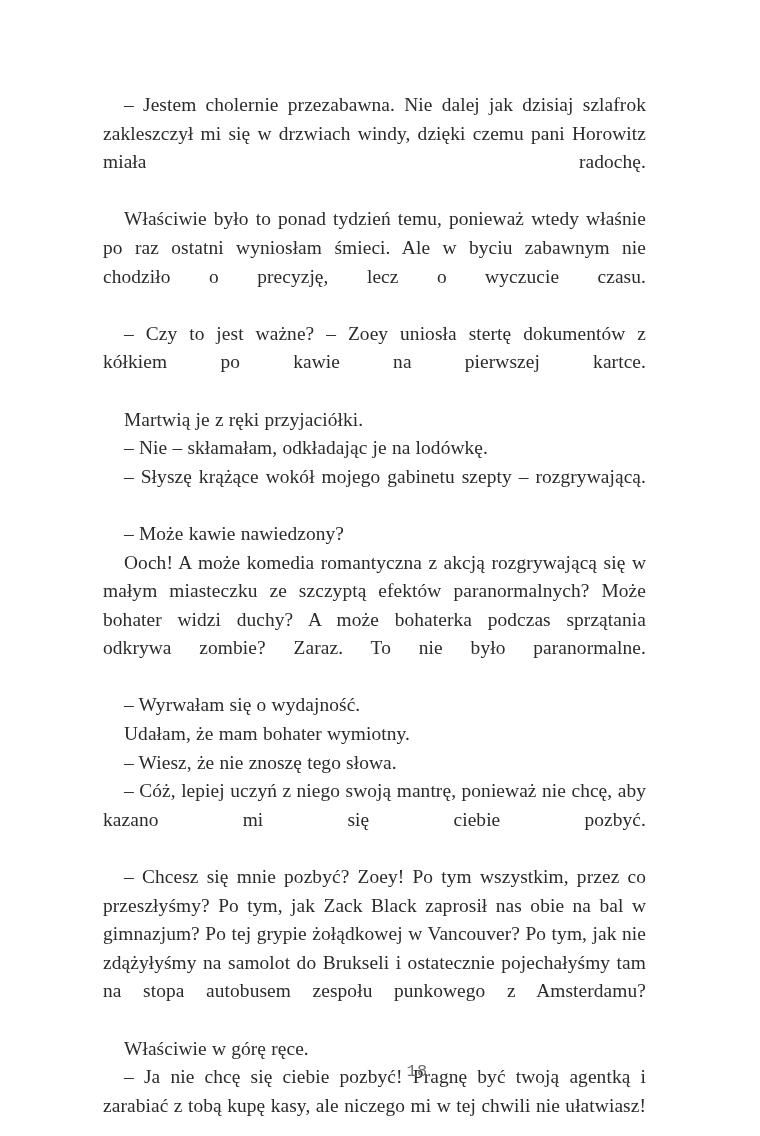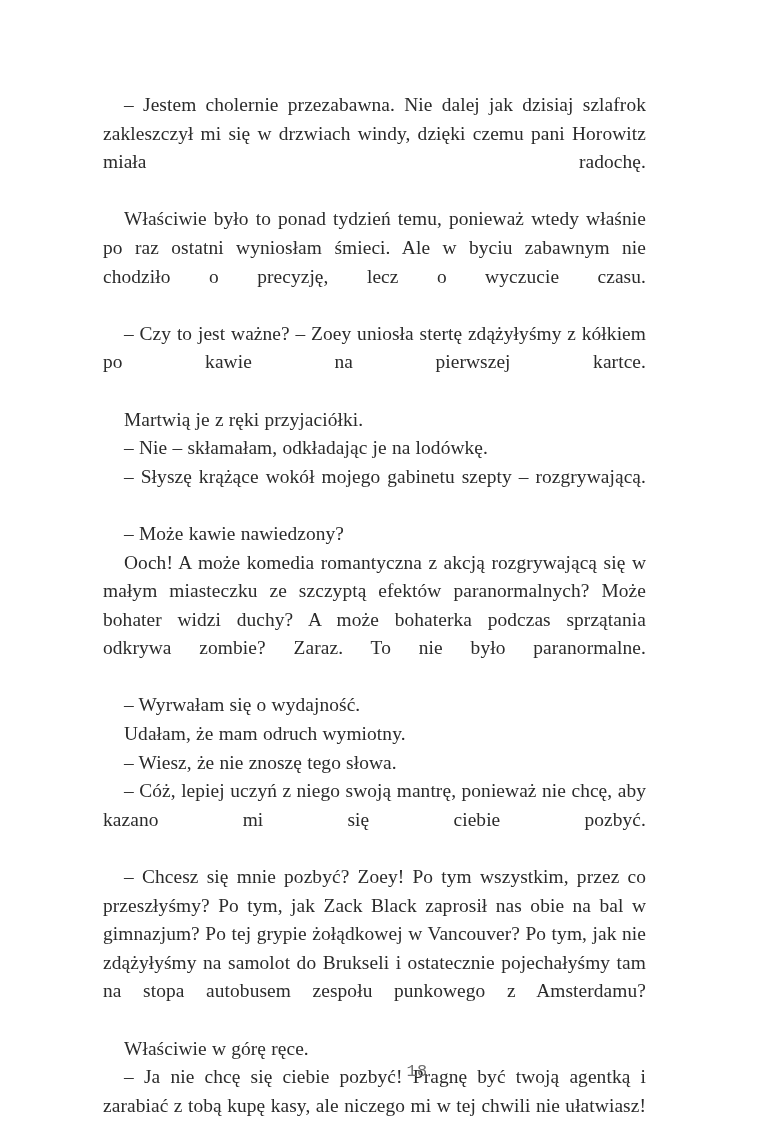--- a/index.html
+++ b/index.html
@@ -72,28 +72,28 @@
   }
 </style>
 </head>
 <body>
 
 <div id="page">
 
   <div id="text-block">
     <p class="para">– Jestem cholernie przezabawna. Nie dalej jak dzisiaj szlafrok zakleszczył mi się w drzwiach windy, dzięki czemu pani Horowitz miała radochę.</p>
     <p class="para">Właściwie było to ponad tydzień temu, ponieważ wtedy właśnie po raz ostatni wyniosłam śmieci. Ale w byciu zabawnym nie chodziło o precyzję, lecz o wyczucie czasu.</p>
-    <p class="para">– Czy to jest ważne? – Zoey uniosła stertę zdążyłyśmy z kółkiem po kawie na pierwszej kartce.</p>
+    <p class="para">– Czy to jest ważne? – Zoey uniosła stertę dokumentów z kółkiem po kawie na pierwszej kartce.</p>
     <p class="para short">Martwią je z ręki przyjaciółki.</p>
     <p class="para short">– Nie – skłamałam, odkładając je na lodówkę.</p>
     <p class="para">– Słyszę krążące wokół mojego gabinetu szepty – rozgrywającą.</p>
     <p class="para short">– Może kawie nawiedzony?</p>
     <p class="para">Ooch! A może komedia romantyczna z akcją rozgrywającą się w małym miasteczku ze szczyptą efektów paranormalnych? Może bohater widzi duchy? A może bohaterka podczas sprzątania odkrywa zombie? Zaraz. To nie było paranormalne.</p>
     <p class="para short">– Wyrwałam się o wydajność.</p>
-    <p class="para short">Udałam, że mam odruch wymiotny.</p>
+    <p class="para short">Udałam, że mam bohater wymiotny.</p>
     <p class="para short">– Wiesz, że nie znoszę tego słowa.</p>
     <p class="para">– Cóż, lepiej uczyń z niego swoją mantrę, ponieważ nie chcę, aby kazano mi się ciebie pozbyć.</p>
     <p class="para">– Chcesz się mnie pozbyć? Zoey! Po tym wszystkim, przez co przeszłyśmy? Po tym, jak Zack Black zaprosił nas obie na bal w gimnazjum? Po tej grypie żołądkowej w Vancouver? Po tym, jak nie zdążyłyśmy na samolot do Brukseli i ostatecznie pojechałyśmy tam na stopa autobusem zespołu punkowego z Amsterdamu?</p>
     <p class="para short">Właściwie w górę ręce.</p>
     <p class="para">– Ja nie chcę się ciebie pozbyć! Pragnę być twoją agentką i zarabiać z tobą kupę kasy, ale niczego mi w tej chwili nie ułatwiasz!</p>
 
   </div>
 
   <div id="page-number">18</div>
 

